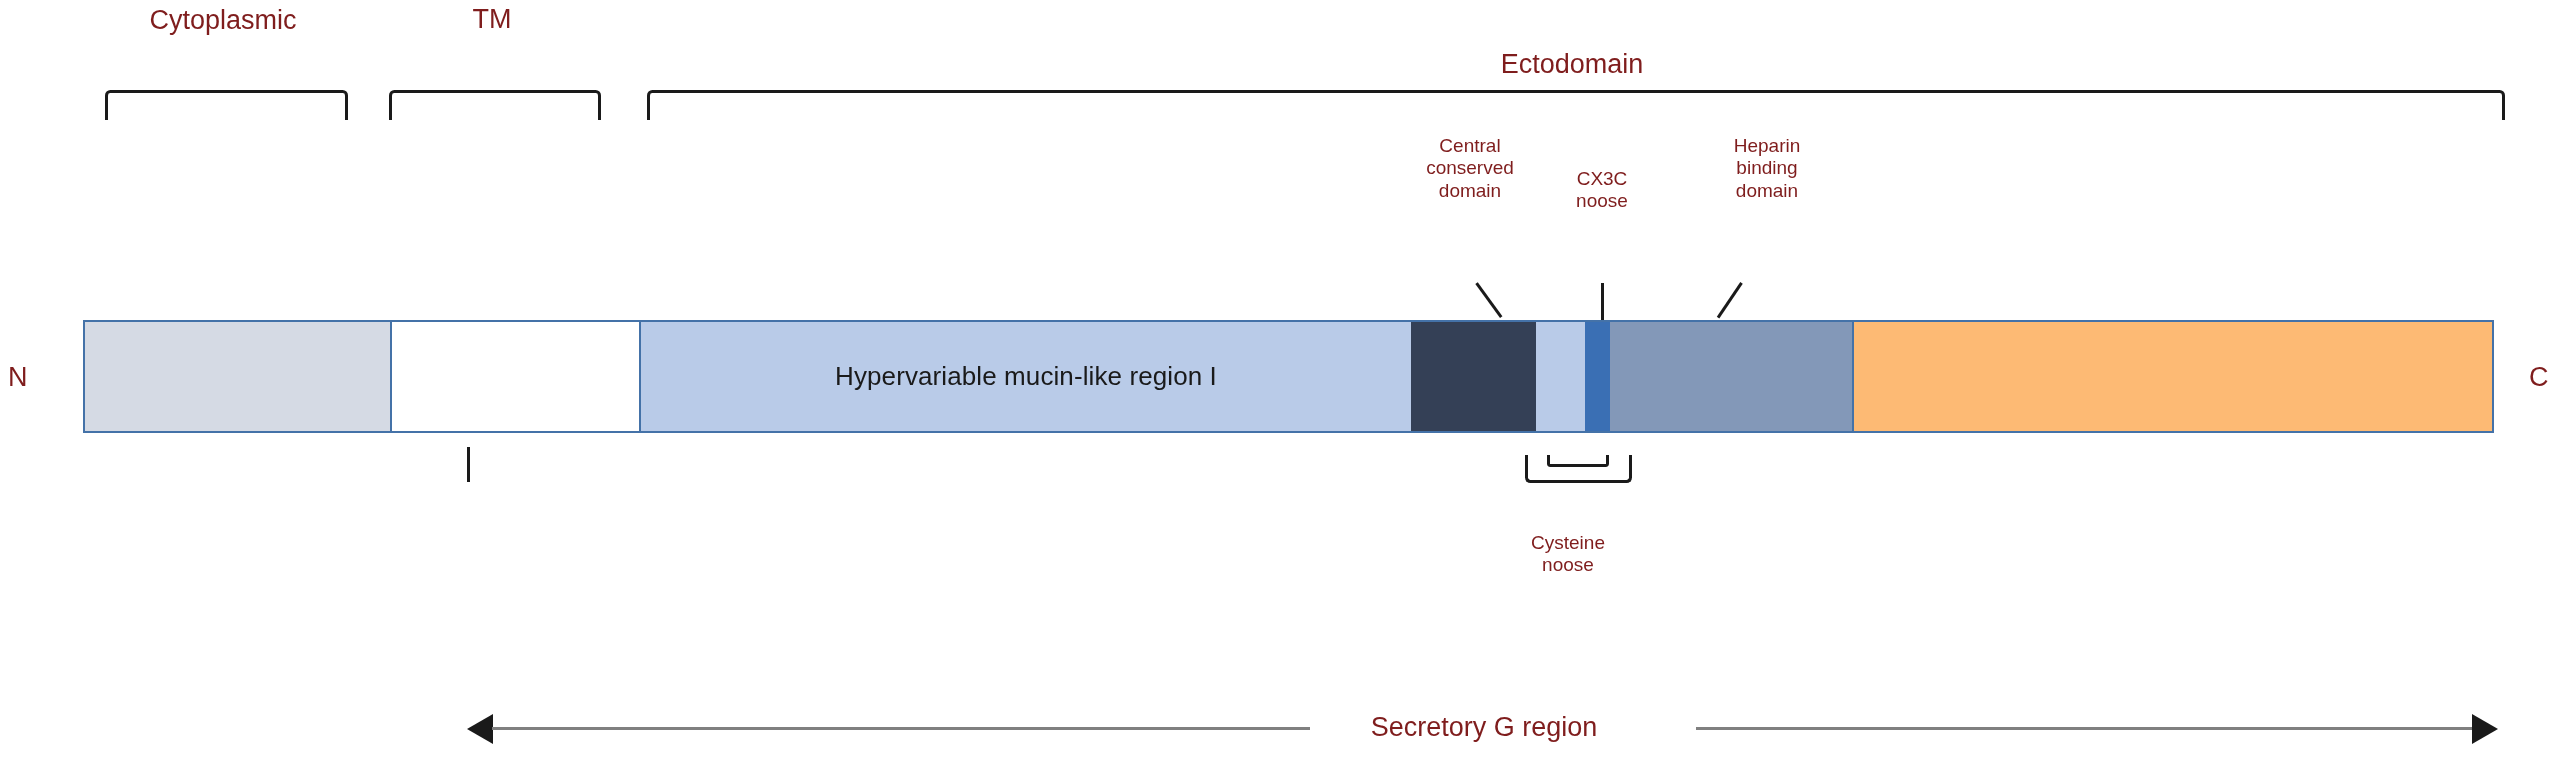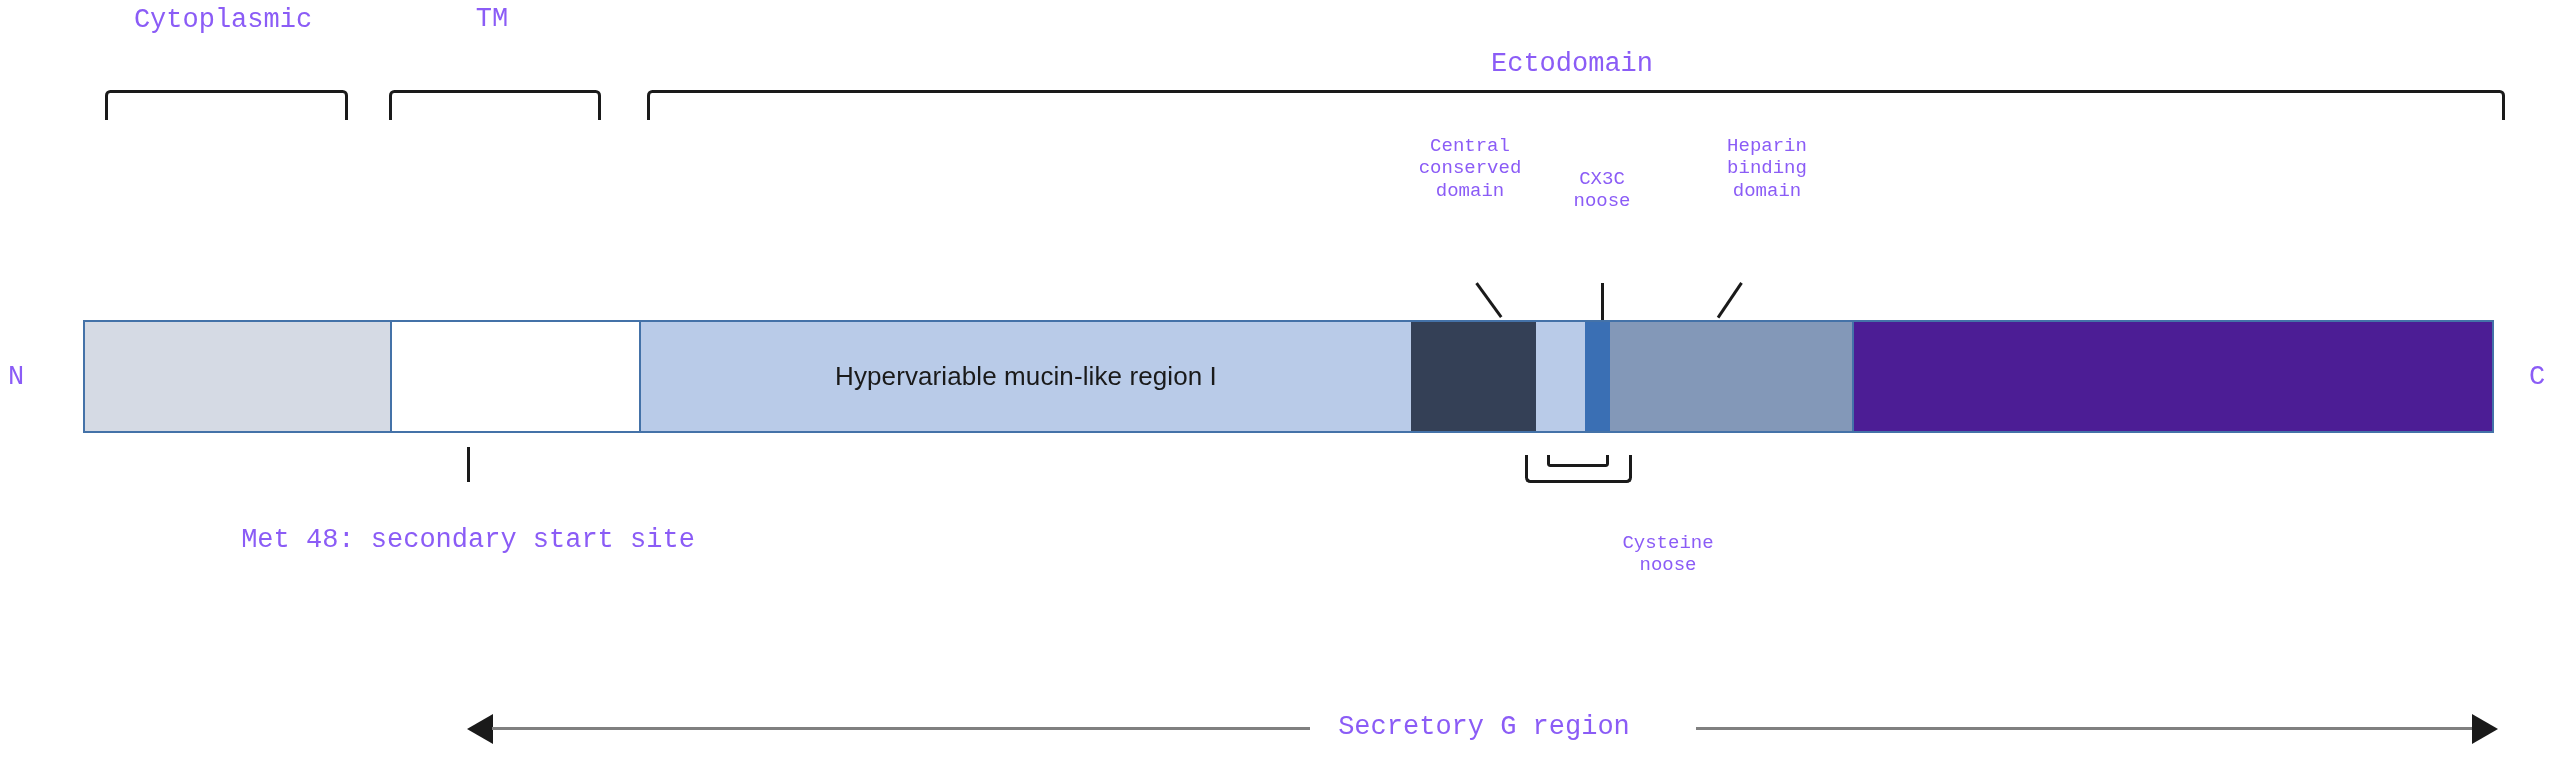--- a/index.html
+++ b/index.html
@@ -1,27 +1,27 @@
 <!DOCTYPE html>
 <html style="font-size:10.8px"><head>
 <meta charset="utf-8">
 <style>
   html,body{margin:0;padding:0;background:#ffffff;}
   body{font-family:"Liberation Sans","DejaVu Sans",sans-serif;color:#1a1a1a;}
   #stage{position:relative;width:2576px;height:767px;background:#ffffff;overflow:hidden;}
-  .txt{position:absolute;white-space:nowrap;line-height:1.18;color:#8b5cf6;font-family:Liberation Mono, monospace;}
+  .txt{position:absolute;white-space:nowrap;line-height:1.18;color:#7f1d1d;}
   .ctr{transform:translateX(-50%);text-align:center;}
 
   
   .tbracket{position:absolute;border-top:3.4px solid #1a1a1a;border-left:3.4px solid #1a1a1a;border-right:3.4px solid #1a1a1a;
             border-top-left-radius:5.4px;border-top-right-radius:5.4px;background:transparent;}
 
   
   #protein-bar{position:absolute;left:83px;top:320px;width:2411px;height:113px;
-               box-sizing:border-box;border:2.7px solid #4472a8;background:#4c1d95;display:flex;}
+               box-sizing:border-box;border:2.7px solid #4472a8;background:#fdba74;display:flex;}
   .seg{position:relative;height:100%;box-sizing:border-box;display:flex;align-items:center;justify-content:center;}
   .seg-label{font-size:26px;color:#1a1a1a;letter-spacing:0.1px;}
 
   
   .leader{position:absolute;background:#1a1a1a;}
 
   
   #cys-noose{position:absolute;box-sizing:border-box;border-bottom:3.4px solid #1a1a1a;
              border-left:3.4px solid #1a1a1a;border-right:3.4px solid #1a1a1a;
              border-bottom-left-radius:5.4px;border-bottom-right-radius:5.4px;}
@@ -96,25 +96,24 @@
     </div>
     <div class="seg" style="width:25px;background:#3a6fb4;">
       <span class="seg-label"></span>
     </div>
     <div class="seg" style="width:244px;background:#8398b8;border-right:2.7px solid #4472a8;">
       <span class="seg-label"></span>
     </div>
   </div>
 
   <div class="leader" style="left:467px;top:447px;width:2.7px;height:35px;"></div>
-  <div class="txt ctr note" style="left:468px;top:525px;">Met 48: secondary start site</div>
 
   <div id="cys-noose" style="left:1525px;top:455px;width:107px;height:28.4px;"></div>
   <div id="cys-noose-tab" style="left:1547px;top:455px;width:62px;height:12.2px;"></div>
-  <div class="txt ctr callout" style="left:1668px;top:532px;">
+  <div class="txt ctr callout" style="left:1568px;top:532px;">
     <div>Cysteine</div>
     <div>noose</div>
   </div>
 
   <div class="arrowhead ah-left" style="left:467px;top:714px;"></div>
   <div class="arrowline" style="left:492px;top:727px;width:818px;"></div>
   <div class="txt ctr" style="left:1484px;top:712px;font-size:27px;">Secretory G region</div>
   <div class="arrowline" style="left:1696px;top:727px;width:777px;"></div>
   <div class="arrowhead ah-right" style="left:2472px;top:714px;"></div>
 

